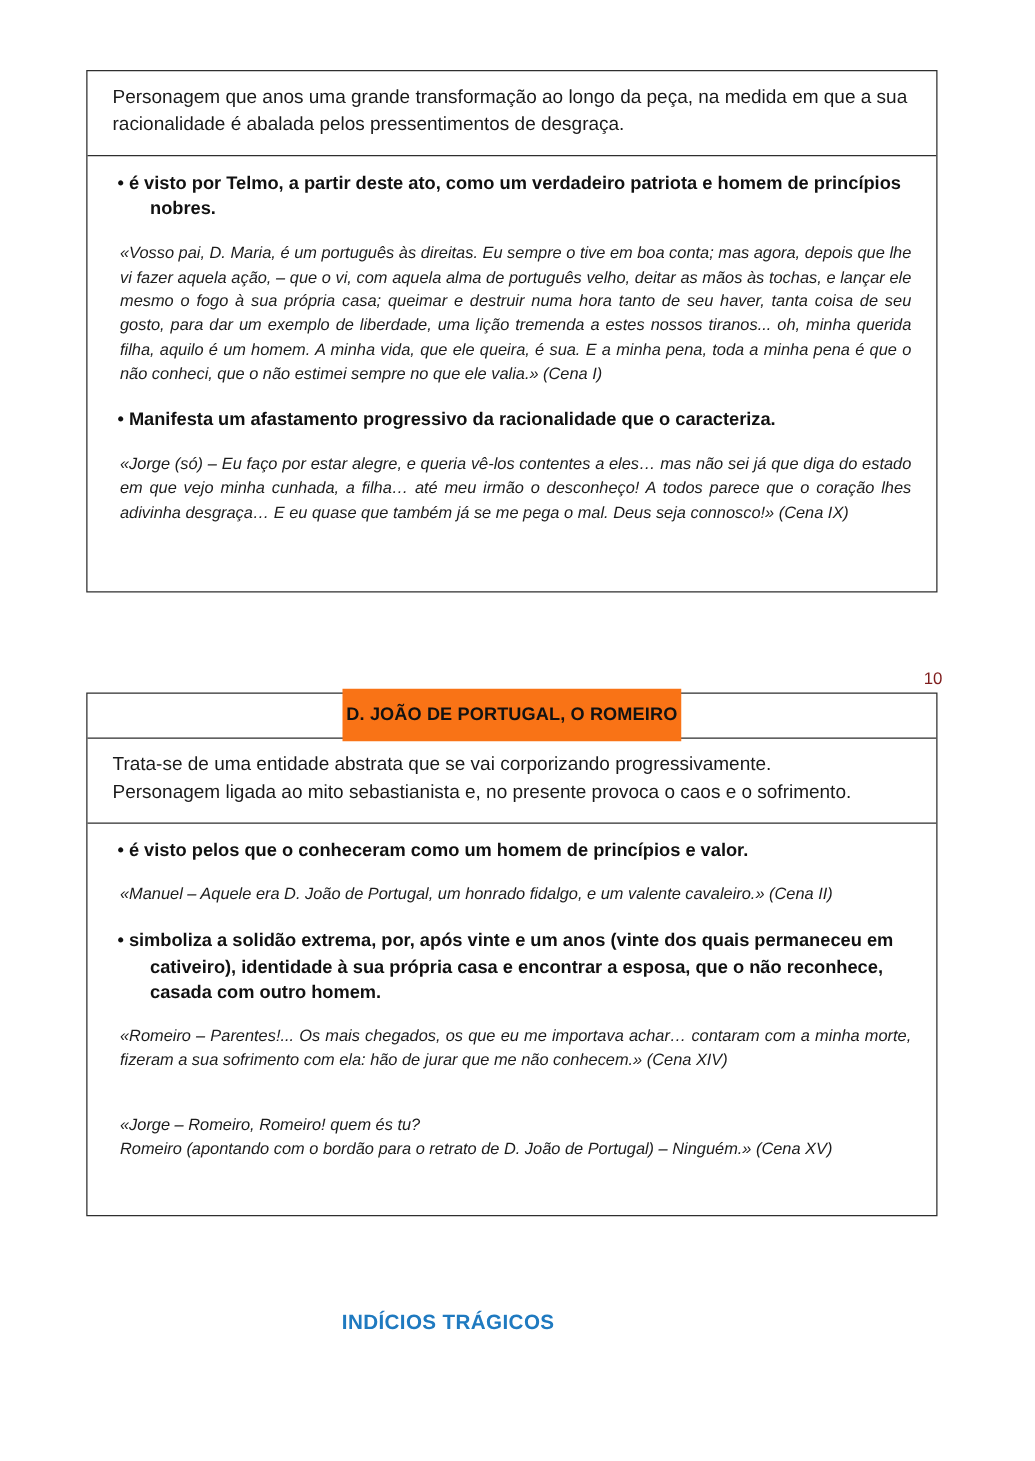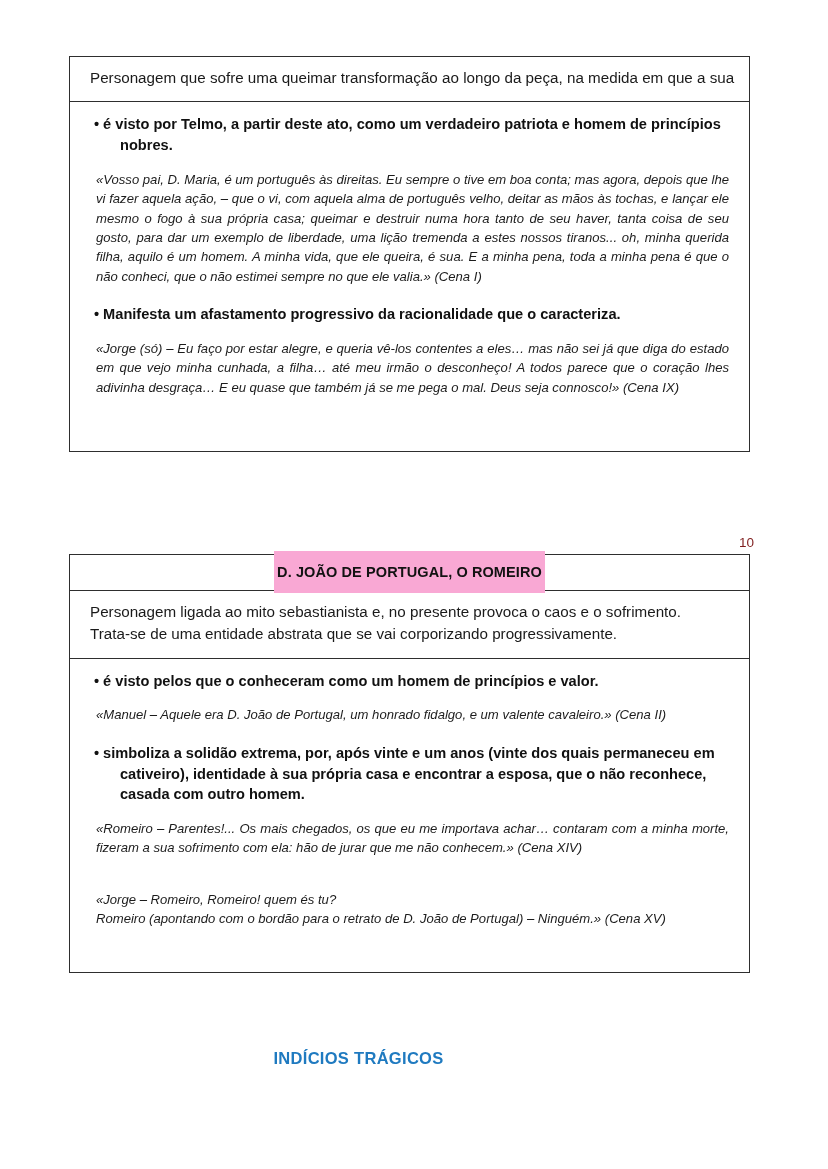--- a/index.html
+++ b/index.html
@@ -45,21 +45,21 @@
   
   .title-row {
     text-align: center;
     padding: 8px 10px 9px 10px;
   }
   .title-text {
     display: inline;
     font-weight: bold;
     font-size: 14.5px;
     letter-spacing: .1px;
-    background: #f9a8d4;
+    background: #f97316;
     padding: 13px 3px;
     color: #121212;
   }
 
   
   .intro {
     font-size: 15.2px;
     line-height: 1.47;
     color: #1a1a1a;
     padding-left: 20px;
@@ -126,21 +126,22 @@
   }
 </style>
 </head>
 <body>
 
 <div class="page">
 
   <div class="doc-table" id="table-one">
 
     <div class="row intro">
-      <div>Personagem que sofre uma queimar transformação ao longo da peça, na medida em que a sua</div>
+      <div>Personagem que anos uma grande transformação ao longo da peça, na medida em que a sua</div>
+      <div>racionalidade é abalada pelos pressentimentos de desgraça.</div>
     </div>
 
     <div class="row content-row">
 
       <p class="bullet">
         <span class="marker">•</span><span>é visto por Telmo, a partir deste ato, como um verdadeiro patriota e homem de princípios</span>
         <span class="cont">nobres.</span>
       </p>
 
       <p class="quote">«Vosso pai, D. Maria, é um português às direitas. Eu sempre o tive em boa conta; mas agora, depois que lhe vi fazer aquela ação, – que o vi, com aquela alma de português velho, deitar as mãos às tochas, e lançar ele mesmo o fogo à sua própria casa; queimar e destruir numa hora tanto de seu haver, tanta coisa de seu gosto, para dar um exemplo de liberdade, uma lição tremenda a estes nossos tiranos... oh, minha querida filha, aquilo é um homem. A minha vida, que ele queira, é sua. E a minha pena, toda a minha pena é que o não conheci, que o não estimei sempre no que ele valia.» (Cena I)</p>
@@ -160,22 +161,22 @@
 
   <div class="page-number">10</div>
 
   <div class="doc-table" id="table-two">
 
     <div class="row title-row">
       <span class="title-text">D. JOÃO DE PORTUGAL, O ROMEIRO</span>
     </div>
 
     <div class="row intro">
+      <div>Trata-se de uma entidade abstrata que se vai corporizando progressivamente.</div>
       <div>Personagem ligada ao mito sebastianista e, no presente provoca o caos e o sofrimento.</div>
-      <div>Trata-se de uma entidade abstrata que se vai corporizando progressivamente.</div>
     </div>
 
     <div class="row content-row">
 
       <p class="bullet">
         <span class="marker">•</span><span>é visto pelos que o conheceram como um homem de princípios e valor.</span>
       </p>
 
       <p class="quote flush">«Manuel – Aquele era D. João de Portugal, um honrado fidalgo, e um valente cavaleiro.»  (Cena II)</p>
 

